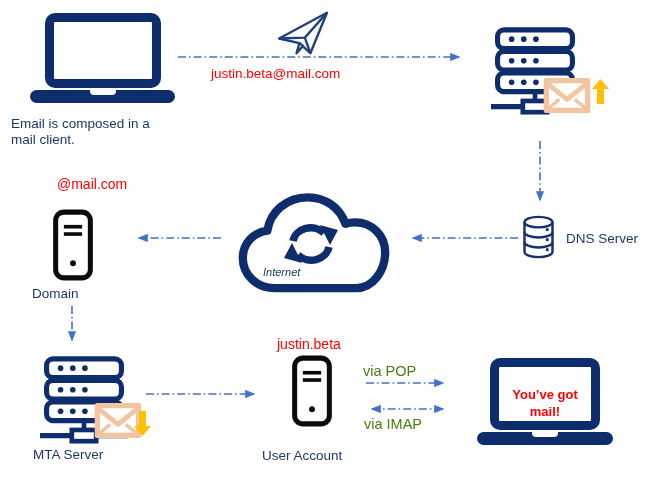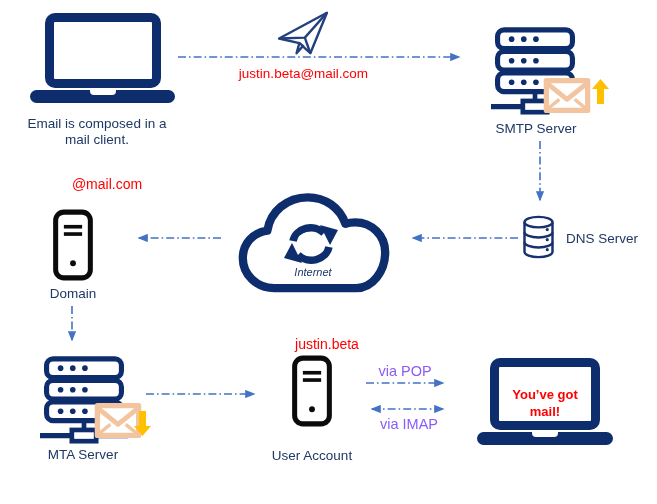--- a/index.html
+++ b/index.html
@@ -3,25 +3,25 @@
 <meta charset="utf-8">
 <style>
   * { margin:0; padding:0; box-sizing:border-box; }
   html,body { background:#ffffff; }
   .canvas {
     position:relative; width:657px; height:504px; background:#ffffff;
     font-family:"Liberation Sans", sans-serif; overflow:hidden;
   }
   .abs { position:absolute; }
   .lbl {
-    position:absolute; text-align:center; color:#1F3864;
+    position:absolute; text-align:left; color:#1F3864;
     font-size:13.5px; line-height:1.22; white-space:pre-line;
   }
   .red { color:#FF0000; }
-  .blk { color:#8b5cf6; font-size:14.5px; }
+  .blk { color:#4d7c0f; font-size:14.5px; }
   .internet-lbl { font-size:11px;font-style:italic; }
 
   
   .laptop { position:absolute; }
   .laptop .screen {
     border:9px solid #0E2D6D; border-radius:10px; background:#ffffff;
     margin:0 auto; display:flex; align-items:flex-end; justify-content:center;
   }
   .laptop .base {
     height:13px; background:#0E2D6D; border-radius:7px; margin-top:2px; position:relative;
@@ -102,21 +102,20 @@
   <svg class="abs" style="left:543px;top:77px" width="48" height="37" viewBox="0 0 50 38">
     <g stroke="#F2C4A0" fill="#ffffff" stroke-linejoin="round">
       <rect x="3.5" y="3.5" width="43" height="31" stroke-width="5.5"></rect>
       <path d="M4,6 L25,23 L46,6" fill="none" stroke-width="5"></path>
       <path d="M6,32 L17,23 M44,32 L33,23" fill="none" stroke-width="3.5"></path>
     </g>
   </svg>
   <svg class="abs" style="left:592px;top:79px" width="17" height="25" viewBox="0 0 17 25">
     <polygon points="8.5,0 17,10 12,10 12,25 5,25 5,10 0,10" fill="#FFC000"></polygon>
   </svg>
-  <div class="lbl" style="left:484px;top:121px;width:104px">SMTP Server</div>
 
   <svg class="abs" style="left:521px;top:214px" width="35" height="46" viewBox="0 0 40 52">
     <g stroke="#16316D" stroke-width="2.8" fill="#ffffff">
       <path d="M4,9 L4,43 M36,9 L36,43"></path>
       <path d="M4,43 A16,6 0 0 0 36,43" fill="none"></path>
       <path d="M4,20.5 A16,6 0 0 0 36,20.5" fill="none"></path>
       <path d="M4,32 A16,6 0 0 0 36,32" fill="none"></path>
       <ellipse cx="20" cy="9" rx="16" ry="6"></ellipse>
     </g>
     <g fill="#16316D">

